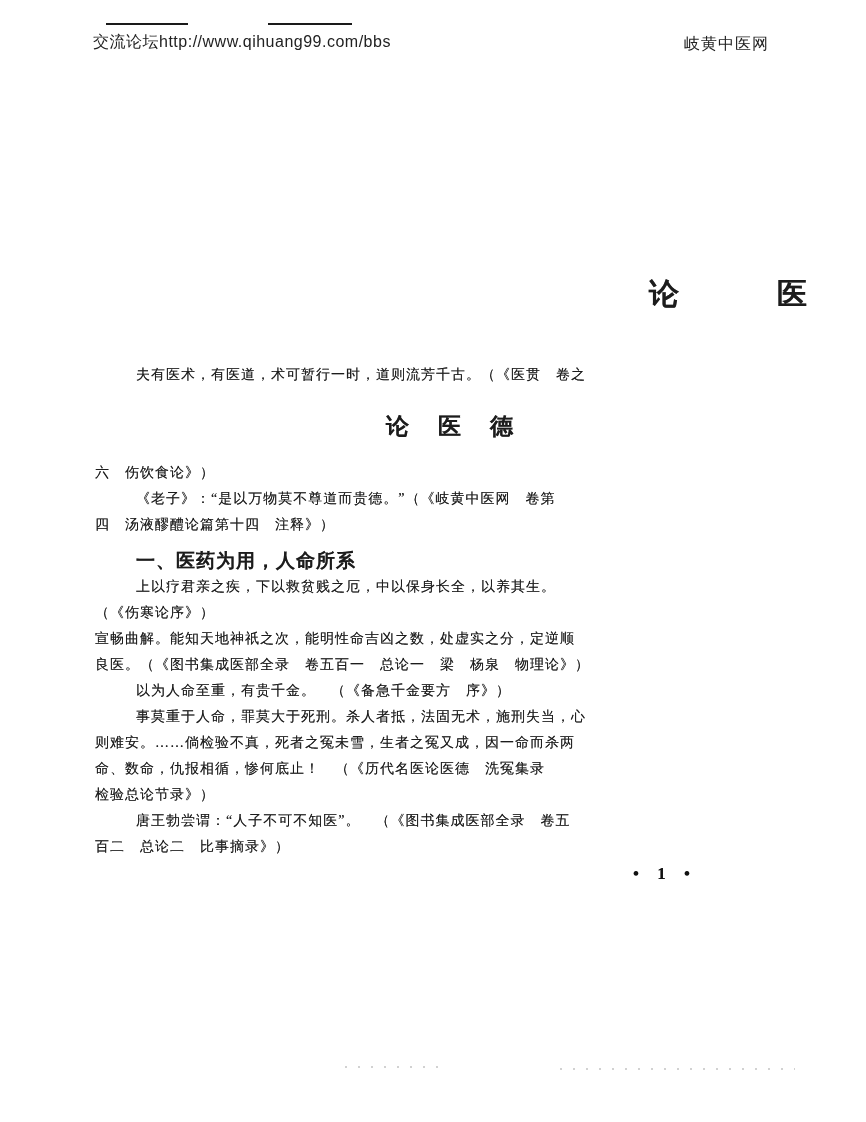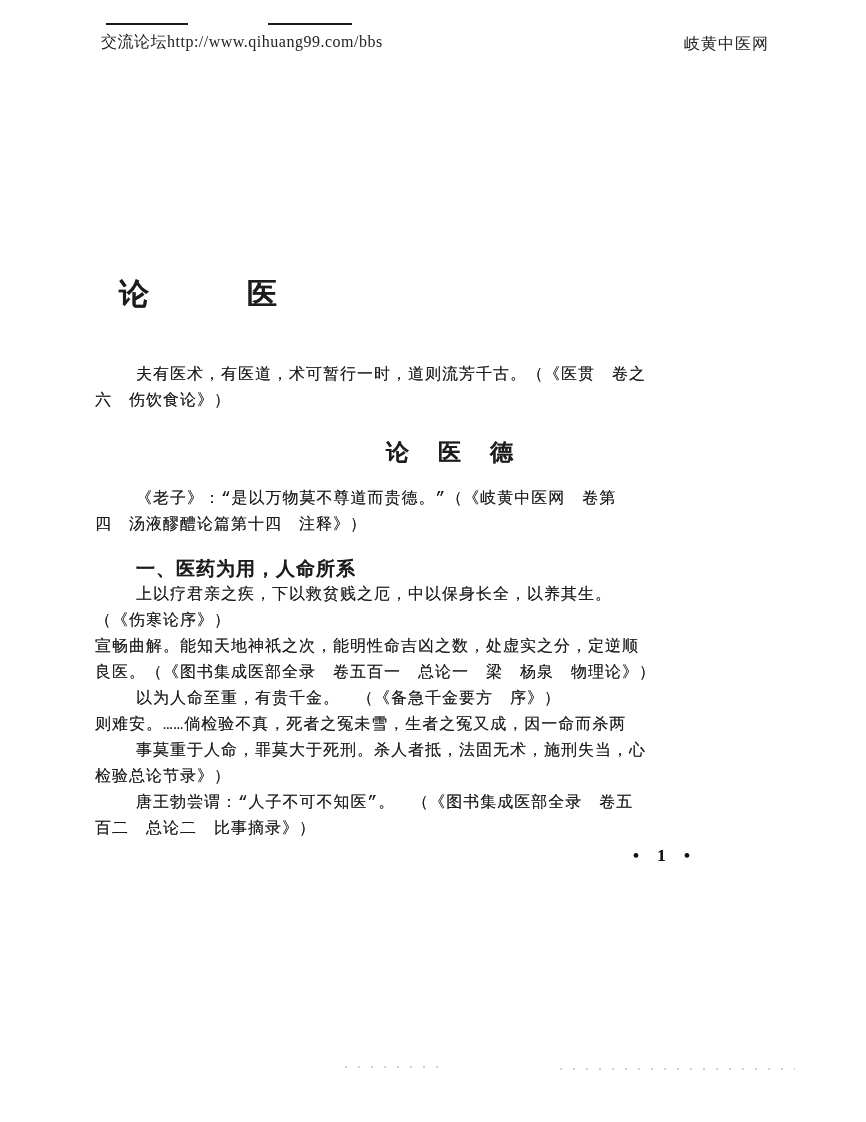--- a/index.html
+++ b/index.html
@@ -18,22 +18,22 @@
   .header-rule {
     position: absolute;
     height: 2px;
     background: #1a1a1a;
     top: 23px;
   }
   .rule-left  { left: 106px; width: 82px; }
   .rule-right { left: 268px; width: 84px; }
   .header-left {
     position: absolute;
-    left: 101px; top: 32px;
-    font-family: Liberation Serif, serif;
+    left: 93px; top: 32px;
+    font-family: Liberation Sans, sans-serif;
     font-size: 16px;
     letter-spacing: 0.5px;
     color: #222;
     white-space: nowrap;
   }
   .header-right {
     position: absolute;
     right: 97px; top: 34px;
     font-family: "DejaVu Sans Mono", monospace;
     font-size: 16px;
@@ -46,48 +46,47 @@
   .doc {
     position: absolute;
     left: 95px; top: 0;
     width: 690px;
     display: flex;
     flex-direction: column;
     text-shadow: 0 0 0.6px rgba(0,0,0,0.55);
   }
   .blk { white-space: nowrap; }
   .blk.line {
-    font-size: 16px;
+    font-size: 14px;
     line-height: 26px;
     letter-spacing: 1px;
-    font-family: Liberation Mono, monospace;
   }
   .blk.indent { text-indent: 41px; }
   .blk.title {
     margin: 276px 0 50px 0;
     font-size: 30px;
     line-height: 36px;
     font-weight: bold;
-    text-align: left;
+    text-align: right;
     position: relative;
     left: 24px;
     letter-spacing: 2px;
   }
   .blk.heading {
     margin: 24px 0 18px 0;
     font-size: 23px;
     line-height: 30px;
     font-weight: bold;
     text-align: center;
     position: relative;
     left: 11px;
     letter-spacing: 3px;
   }
   .blk.subheading {
-    margin-top: 18px;
+    margin-top: 10px;
     font-size: 19px;
     line-height: 26px;
     font-weight: bold;
     letter-spacing: 1px;
   }
   .blk.pagenum {
     margin-top: 2px;
     font-size: 17px;
     line-height: 24px;
     font-weight: bold;
@@ -114,32 +113,33 @@
   <div>
     <span class="header-rule rule-left"></span>
     <span class="header-rule rule-right"></span>
     <div class="header-left">交流论坛http://www.qihuang99.com/bbs</div>
     <div class="header-right">岐黄中医网</div>
   </div>
 
   <div class="doc">
       <div class="blk title">论　　　医</div>
       <div class="blk line indent">夫有医术，有医道，术可暂行一时，道则流芳千古。（《医贯　卷之</div>
+      <div class="blk heading">论　医　德</div>
       <div class="blk line">六　伤饮食论》）</div>
-      <div class="blk heading">论　医　德</div>
       <div class="blk line indent">《老子》：“是以万物莫不尊道而贵德。”（《岐黄中医网　卷第</div>
       <div class="blk line">四　汤液醪醴论篇第十四　注释》）</div>
       <div class="blk subheading indent">一、医药为用，人命所系</div>
       <div class="blk line indent">上以疗君亲之疾，下以救贫贱之厄，中以保身长全，以养其生。</div>
       <div class="blk line">（《伤寒论序》）</div>
       <div class="blk line">宣畅曲解。能知天地神祇之次，能明性命吉凶之数，处虚实之分，定逆顺</div>
       <div class="blk line">良医。（《图书集成医部全录　卷五百一　总论一　梁　杨泉　物理论》）</div>
       <div class="blk line indent">以为人命至重，有贵千金。　（《备急千金要方　序》）</div>
+      <div class="blk line indent">事莫重于人命，罪莫大于死刑。杀人者抵，法固无术，施刑失当，心</div>
       <div class="blk line">则难安。……倘检验不真，死者之冤未雪，生者之冤又成，因一命而杀两</div>
-      <div class="blk line indent">事莫重于人命，罪莫大于死刑。杀人者抵，法固无术，施刑失当，心</div>
+      <div class="blk line">命、数命，仇报相循，惨何底止！　（《历代名医论医德　洗冤集录</div>
       <div class="blk line">检验总论节录》）</div>
       <div class="blk line indent">唐王勃尝谓：“人子不可不知医”。　（《图书集成医部全录　卷五</div>
       <div class="blk line">百二　总论二　比事摘录》）</div>
       <div class="blk pagenum">• 1 •</div>
     </div>
 
   <span class="artifact artifact-a"></span>
   <span class="artifact artifact-b"></span>
 
 </div>

